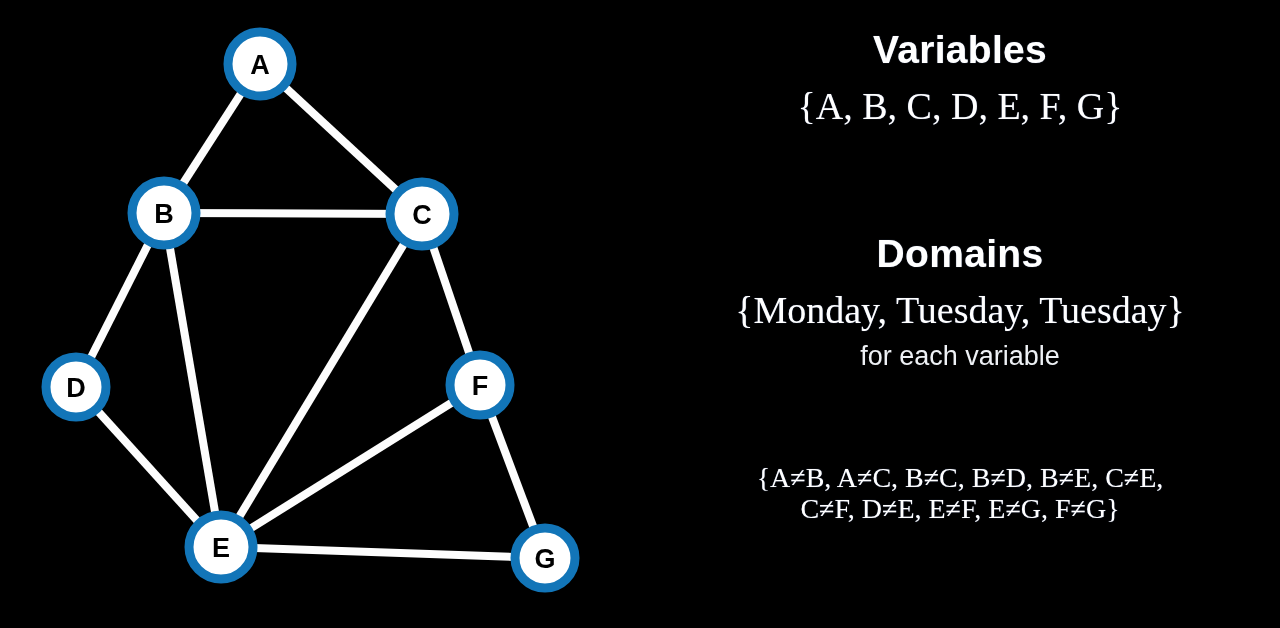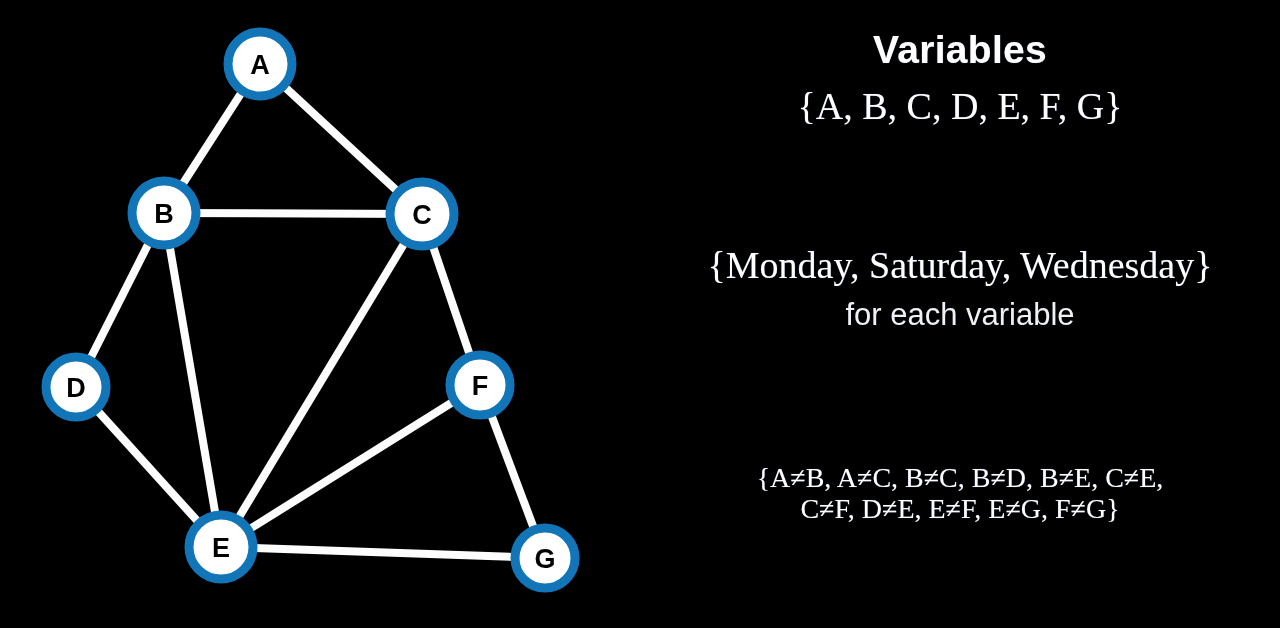--- a/index.html
+++ b/index.html
@@ -92,21 +92,21 @@
     color: #ffffff;
     margin: 12px 0 0 0;
     white-space: nowrap;
     text-shadow: 0 0 1px rgba(150,180,255,0.5);
   }
   .mathset.compact { font-size: 28px; }
   .mathset-line { display: block; }
   .subnote {
     font-family: "Liberation Sans", sans-serif;
     font-weight: normal;
-    font-size: 31px;
+    font-size: 27px;
     line-height: 1.15;
     color: #eef1f5;
     margin: 10px 0 0 0;
   }
 </style>
 </head>
 <body>
 
 <div class="slide">
 
@@ -159,21 +159,22 @@
   </div>
 
   <div class="text-panel">
 
     <div class="block block-variables">
       <div class="heading">Variables</div>
       <div class="mathset">{A, B, C, D, E, F, G}</div>
     </div>
 
     <div class="block block-domains">
-      <div class="mathset">{Monday, Saturday, Wednesday}</div>
+      <div class="heading">Domains</div>
+      <div class="mathset">{Monday, Tuesday, Tuesday}</div>
       <div class="subnote">for each variable</div>
     </div>
 
     <div class="block block-constraints">
       <div class="mathset compact">
         <span class="mathset-line">{A≠B, A≠C, B≠C, B≠D, B≠E, C≠E,</span>
         <span class="mathset-line">C≠F, D≠E, E≠F, E≠G, F≠G}</span>
       </div>
     </div>
 

